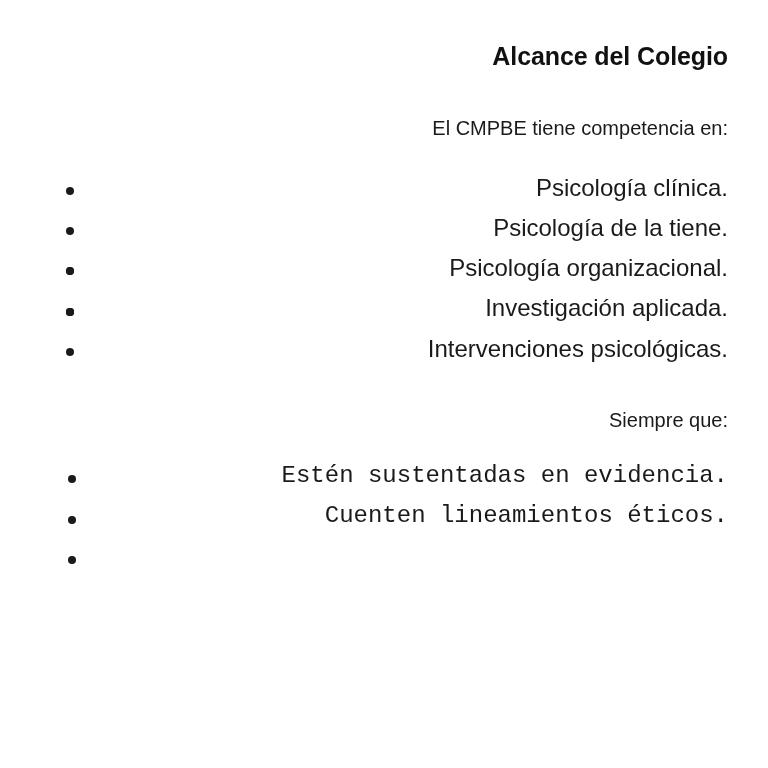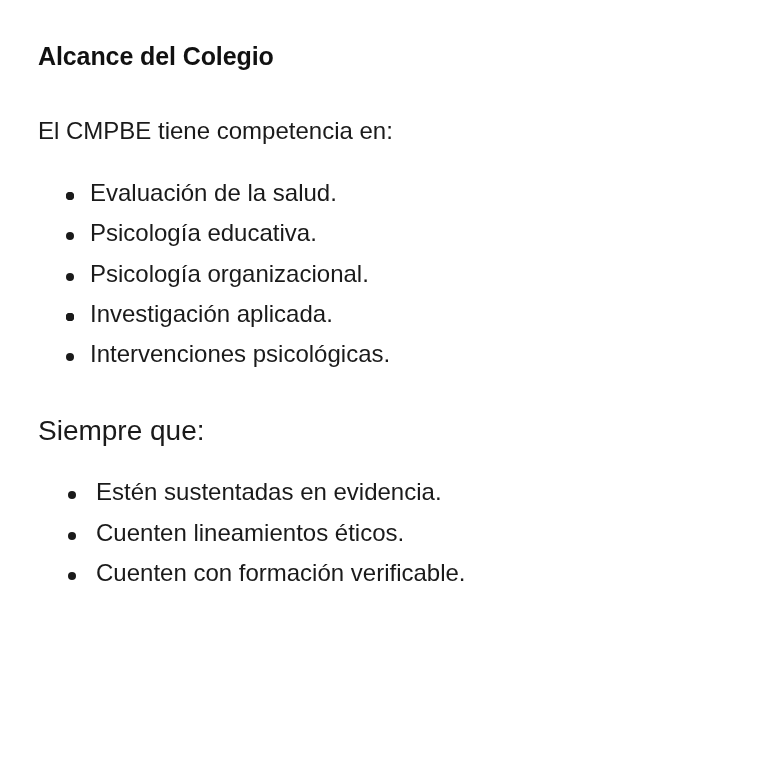--- a/index.html
+++ b/index.html
@@ -14,31 +14,32 @@
     font-family: "Liberation Sans", sans-serif;
     color: #1a1a1a;
     -webkit-font-smoothing: antialiased;
   }
   .page {
     box-sizing: border-box;
     width: 768px;
     height: 768px;
     padding: 30px 40px 0 38px;
     background: #ffffff;
+    text-align: right;
   }
   .doc-title {
     font-size: 25px;
     font-weight: bold;
     line-height: 1.3;
     margin: 10px 0 0 0;
     letter-spacing: -0.1px;
     color: #111111;
   }
   .intro {
-    font-size: 24px;
+    font-size: 20px;
     line-height: 1.35;
     margin: 42px 0 0 0;
     color: #1a1a1a;
   }
   .bullet-list {
     list-style: none;
     margin: 26px 0 0 0;
     padding: 0;
   }
   .bullet-list li {
@@ -55,51 +56,52 @@
     width: 8px;
     height: 8px;
     border-radius: 50%;
     background: #1a1a1a;
   }
   .second-list {
     margin-top: 22px;
   }
   .second-list li {
     padding-left: 58px;
+    font-family: Liberation Mono, monospace;
   }
   .second-list li .dot {
     left: 30px;
   }
   .sub-intro {
-    font-size: 28px;
+    font-size: 20px;
     line-height: 1.35;
     margin: 38px 0 13px 0;
     color: #1a1a1a;
   }
 </style>
 </head>
 <body>
 
 <div class="page">
 
   <h1 class="doc-title">Alcance del Colegio</h1>
 
   <p class="intro">El CMPBE tiene competencia en:</p>
 
   <ul class="bullet-list">
     <li>
       <span class="dot"></span>
+      <span>Psicología clínica.</span>
     </li>
     <li>
       <span class="dot"></span>
-      <span>Evaluación de la salud.</span>
+      <span>Psicología de la tiene.</span>
     </li>
     <li>
       <span class="dot"></span>
-      <span>Psicología educativa.</span>
     </li>
     <li>
       <span class="dot"></span>
       <span>Psicología organizacional.</span>
     </li>
     <li>
       <span class="dot"></span>
     </li>
     <li>
       <span class="dot"></span>
@@ -120,17 +122,16 @@
     <li>
       <span class="dot"></span>
       <span>Estén sustentadas en evidencia.</span>
     </li>
     <li>
       <span class="dot"></span>
       <span>Cuenten lineamientos éticos.</span>
     </li>
     <li>
       <span class="dot"></span>
-      <span>Cuenten con formación verificable.</span>
     </li>
   </ul>
 
 </div>
 
 </body></html>

